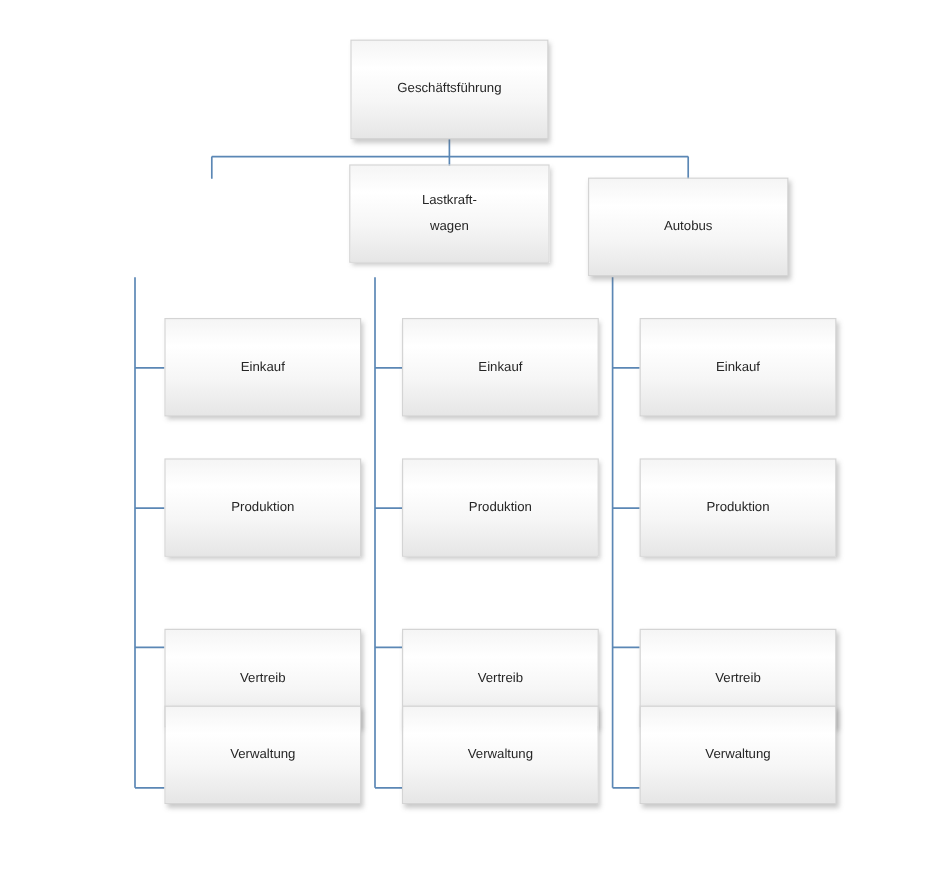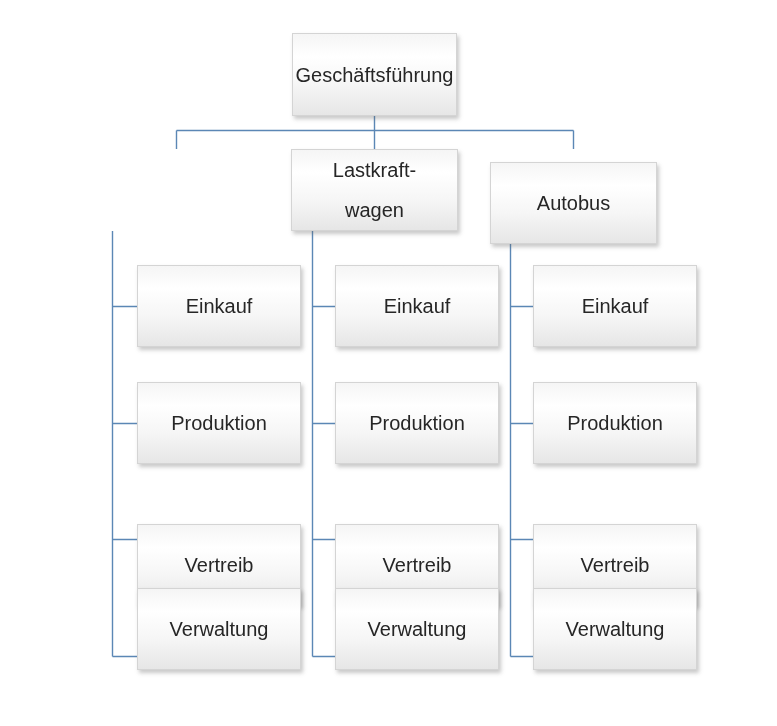--- a/index.html
+++ b/index.html
@@ -28,34 +28,34 @@
     box-sizing: border-box;
     display: flex;
     flex-direction: column;
     align-items: center;
     justify-content: center;
     text-align: center;
     background: linear-gradient(180deg, #f5f5f5 0%, #ffffff 28%, #f6f6f6 62%, #e6e6e6 100%);
     border: 1px solid #d4d4d4;
     box-shadow: 2px 3px 4px rgba(100,100,100,0.35);
     color: #262626;
-    font-size: 20px;
+    font-size: 11px;
     line-height: 1.3;
   }
   .node .line { display: block; }
   .lh-med  { line-height: 1.45; }
   .lh-wide { line-height: 2.0; }
 
   
   .pos-root { left: 292px; top: 33px;  width: 165px; height: 83px; }
 
   
   .pos-b0 { left: 93px;  top: 149px; width: 167px; height: 82px; }
-  .pos-b1 { left: 291px; top: 149px; width: 167px; height: 82px; }
-  .pos-b2 { left: 490px; top: 162px; width: 167px; height: 82px; }
+  .pos-b1 { left: 291px; top: 137px; width: 167px; height: 82px; }
+  .pos-b2 { left: 490px; top: 148px; width: 167px; height: 82px; }
 
   
   .col0 { left: 137px; width: 164px; height: 82px; }
   .col1 { left: 335px; width: 164px; height: 82px; }
   .col2 { left: 533px; width: 164px; height: 82px; }
   
   .row0 { top: 265px; }
   .row1 { top: 382px; text-align: right; }
   .row2 { top: 524px; }
   .row3 { top: 588px; }

